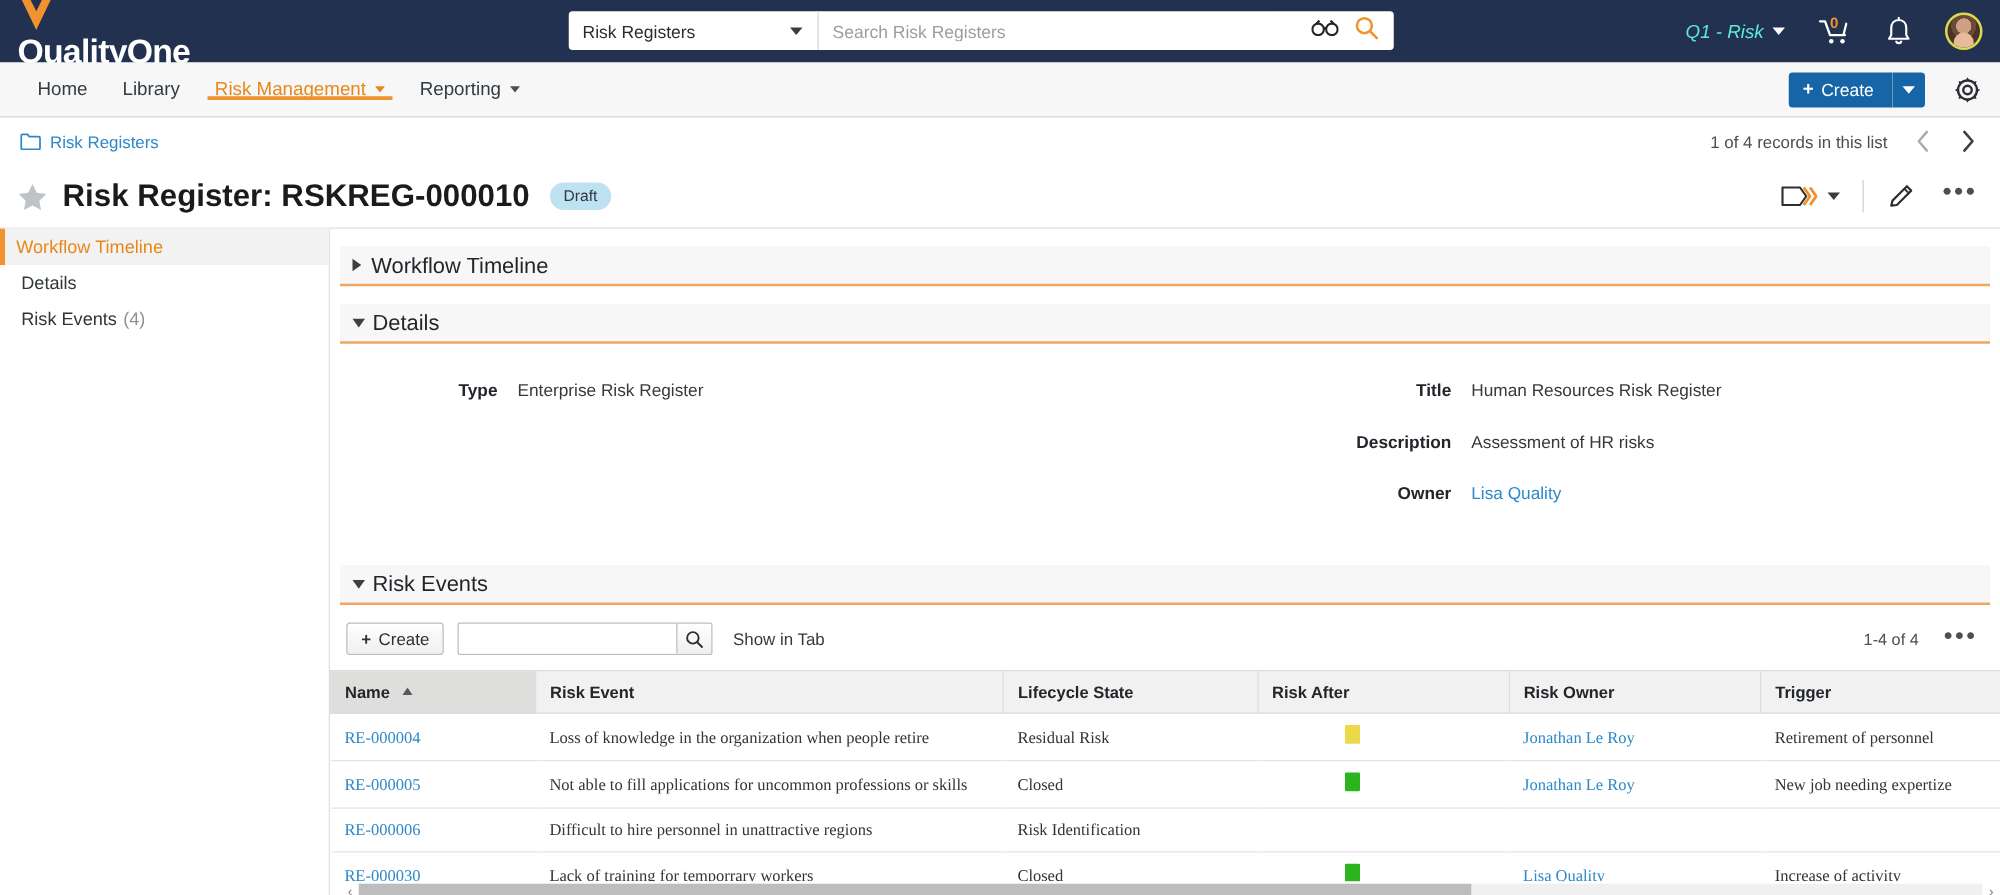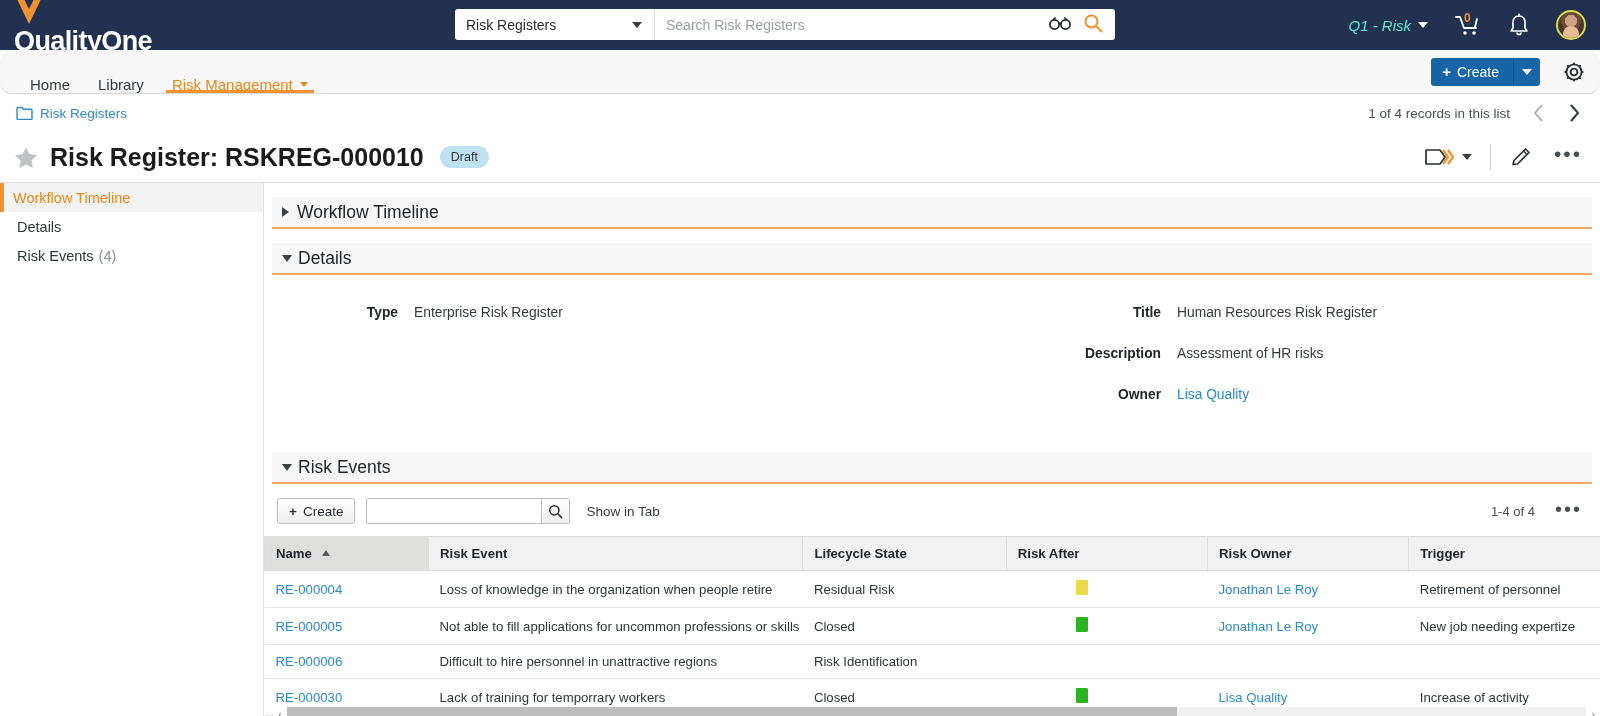--- a/index.html
+++ b/index.html
@@ -75,21 +75,21 @@
   .avatar::after {
     content: ""; position: absolute; left: 50%; top: 52%;
     width: 16px; height: 16px; margin-left: -8px; border-radius: 50%;
     background: #e8bb9b;
   }
 
   
   .navbar {
     height: 44px; background: #f7f7f7;
     border-bottom: 1px solid #d8d8d8;
-    display: flex; align-items: flex-end; position: relative; border-radius: 12px;
+    display: flex; align-items: center; position: relative;
   }
   .nav-items { display: flex; align-items: stretch; padding-left: 16px; }
   .nav-item {
     display: flex; align-items: center; padding: 0 14px;
     font-size: 15px; color: #333b41; cursor: pointer;
     position: relative;
   }
   .nav-item.active { color: #e8881a; }
   .nav-item.active::after {
     content: ""; position: absolute; left: 8px; right: 8px; bottom: 0;
@@ -257,21 +257,21 @@
   .tbl th:first-child { border-left: 1px solid #dcdcdc; }
   .sort-arrow {
     display: inline-block; margin-left: 6px;
     width: 0; height: 0; border-left: 4px solid transparent;
     border-right: 4px solid transparent; border-bottom: 6px solid #55595d;
     vertical-align: 2px;
   }
   .tbl td {
     border-bottom: 1px solid #e4e4e4; font-size: 13.2px;
     color: #2f3539; padding: 9px 0 9px 11px; height: 31px;
-    white-space: nowrap; overflow: hidden; text-overflow: ellipsis;
+    white-space: nowrap; overflow: hidden; text-overflow: ellipsis; font-family: Liberation Serif, serif;
   }
   .tbl td.link a { color: #2d89c8; text-decoration: none; cursor: pointer; }
   .swatch {
     display: inline-block; width: 12px; height: 15px; border-radius: 1px;
   }
   .swatch-cell { text-align: left; padding-left: 70px !important; }
 
   .hscroll {
     position: absolute; left: 9px; right: 0; bottom: 0;
     height: 17px; display: flex; align-items: center;
@@ -353,20 +353,24 @@
 <div class="navbar">
   <div class="nav-items">
     <div class="nav-item">
       <span>Home</span>
     </div>
     <div class="nav-item">
       <span>Library</span>
     </div>
     <div class="nav-item active">
       <span>Risk Management</span>
+      <span class="nav-caret"></span>
+    </div>
+    <div class="nav-item">
+      <span>Reporting</span>
       <span class="nav-caret"></span>
     </div>
   </div>
   <div class="nav-right">
     <div class="create-btn-group">
       <div class="create-btn">
         <span class="create-plus">+</span>
         <span>Create</span>
       </div>
       <div class="create-caret">

